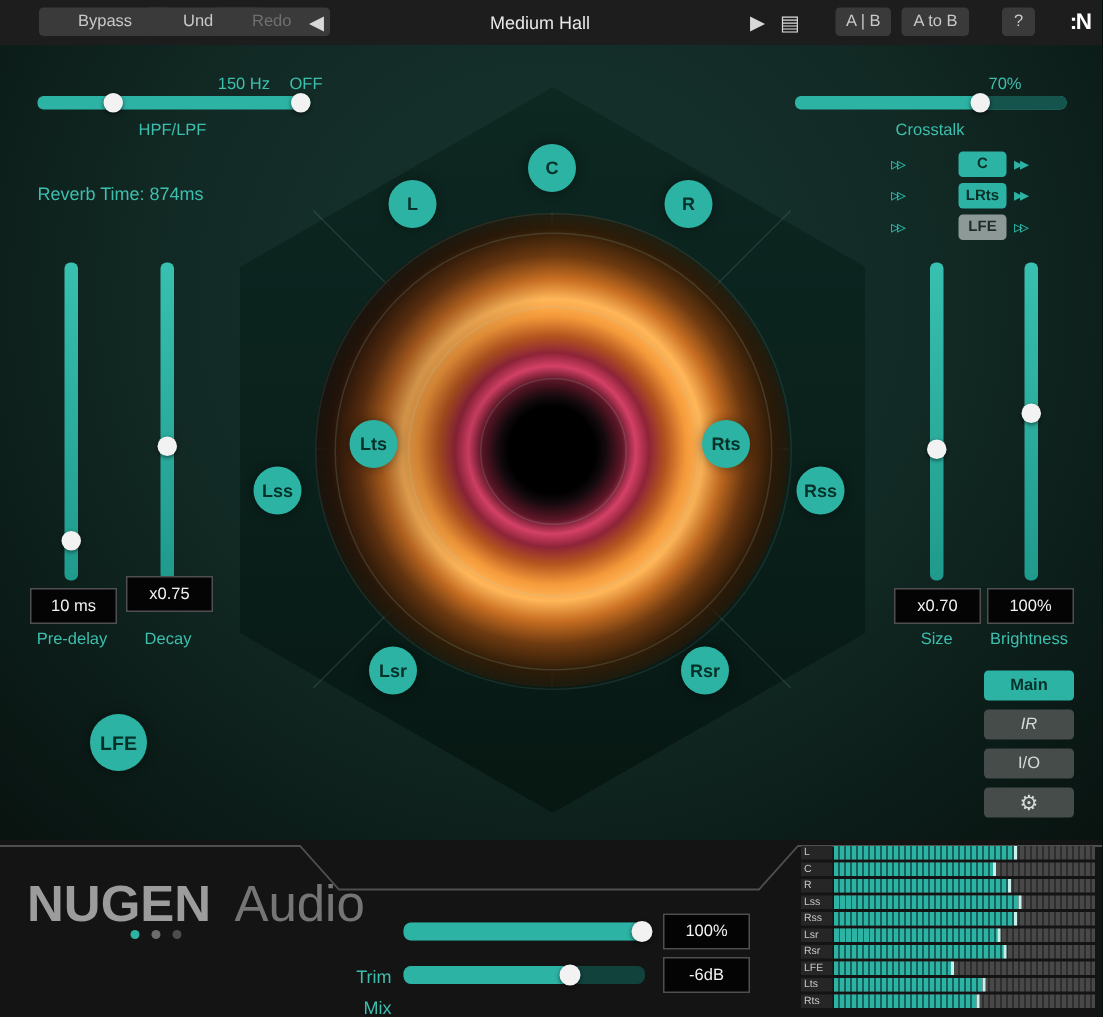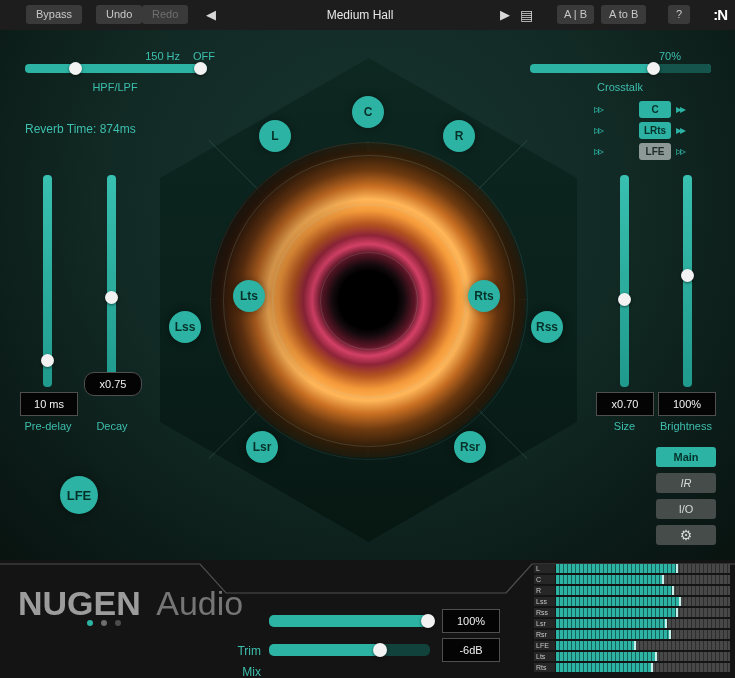--- a/index.html
+++ b/index.html
@@ -1,20 +1,20 @@
 <!DOCTYPE html>
 <html><head>
 <meta charset="utf-8">
 <style>
   html,body{margin:0;padding:0;background:#000;}
   .app{position:relative;width:735px;height:678px;font-family:"Liberation Sans",sans-serif;overflow:hidden;background:#0e201c;user-select:none;}
 
   
   .titlebar{position:absolute;top:0;left:0;width:735px;height:30px;background:#1d1d1d;}
-  .tl-btn{position:absolute;background:#3a3a3a;color:#c9c9c9;border-radius:3px;font-size:11px;height:19px;line-height:19px;padding:0 10px;text-align:center;}
+  .tl-btn{position:absolute;background:#3a3a3a;color:#c9c9c9;border-radius:3px;font-size:11px;height:19px;line-height:19px;padding:0 26px;text-align:center;}
   .tl-icon{position:absolute;color:#d8d8d8;font-size:13px;line-height:22px;}
   .preset{position:absolute;color:#e8e8e8;font-size:12px;text-align:center;line-height:30px;}
   .logo{position:absolute;color:#fff;font-weight:bold;font-size:15px;line-height:30px;letter-spacing:-1px;}
 
   
   .stage{position:absolute;top:30px;left:0;width:735px;height:530px;
     background:radial-gradient(ellipse at 50% 32%, #17342f 0%, #122a25 48%, #0b1b17 82%, #091310 100%);}
   .hexagon{position:absolute;left:160px;top:28px;width:417px;height:484px;
     clip-path:polygon(50% 0,100% 24.8%,100% 75.2%,50% 100%,0 75.2%,0 24.8%);
     background:linear-gradient(180deg,#0d2721 0%,#0a201b 55%,#071712 100%);}
@@ -130,21 +130,21 @@
 
     <div class="chev" style="left:594px;top:113px;">▹▹</div>
     <div class="route-btn route-off" style="left:639px;top:113px;">LFE</div>
     <div class="chev" style="left:676px;top:113px;">▹▹</div>
 
     <div class="vtrack" style="left:43px;top:145px;height:212px;"></div>
     <div class="handle" style="left:41px;top:324px;"></div>
     <div class="vtrack" style="left:107px;top:145px;height:212px;"></div>
     <div class="handle" style="left:105px;top:261px;"></div>
     <div class="valbox" style="left:20px;top:362px;">10 ms</div>
-    <div class="valbox" style="left:84px;top:342px;border-radius:10px;">x0.75</div>
+    <div class="valbox" style="left:84px;top:354px;">x0.75</div>
     <div class="lbl" style="left:12px;top:390px;width:72px;">Pre-delay</div>
     <div class="lbl" style="left:84px;top:390px;width:56px;">Decay</div>
 
     <div class="vtrack" style="left:620px;top:145px;height:212px;"></div>
     <div class="handle" style="left:618px;top:263px;"></div>
     <div class="vtrack" style="left:683px;top:145px;height:212px;"></div>
     <div class="handle" style="left:681px;top:239px;"></div>
     <div class="valbox" style="left:596px;top:362px;">x0.70</div>
     <div class="valbox" style="left:658px;top:362px;">100%</div>
     <div class="lbl" style="left:596px;top:390px;width:57px;">Size</div>

